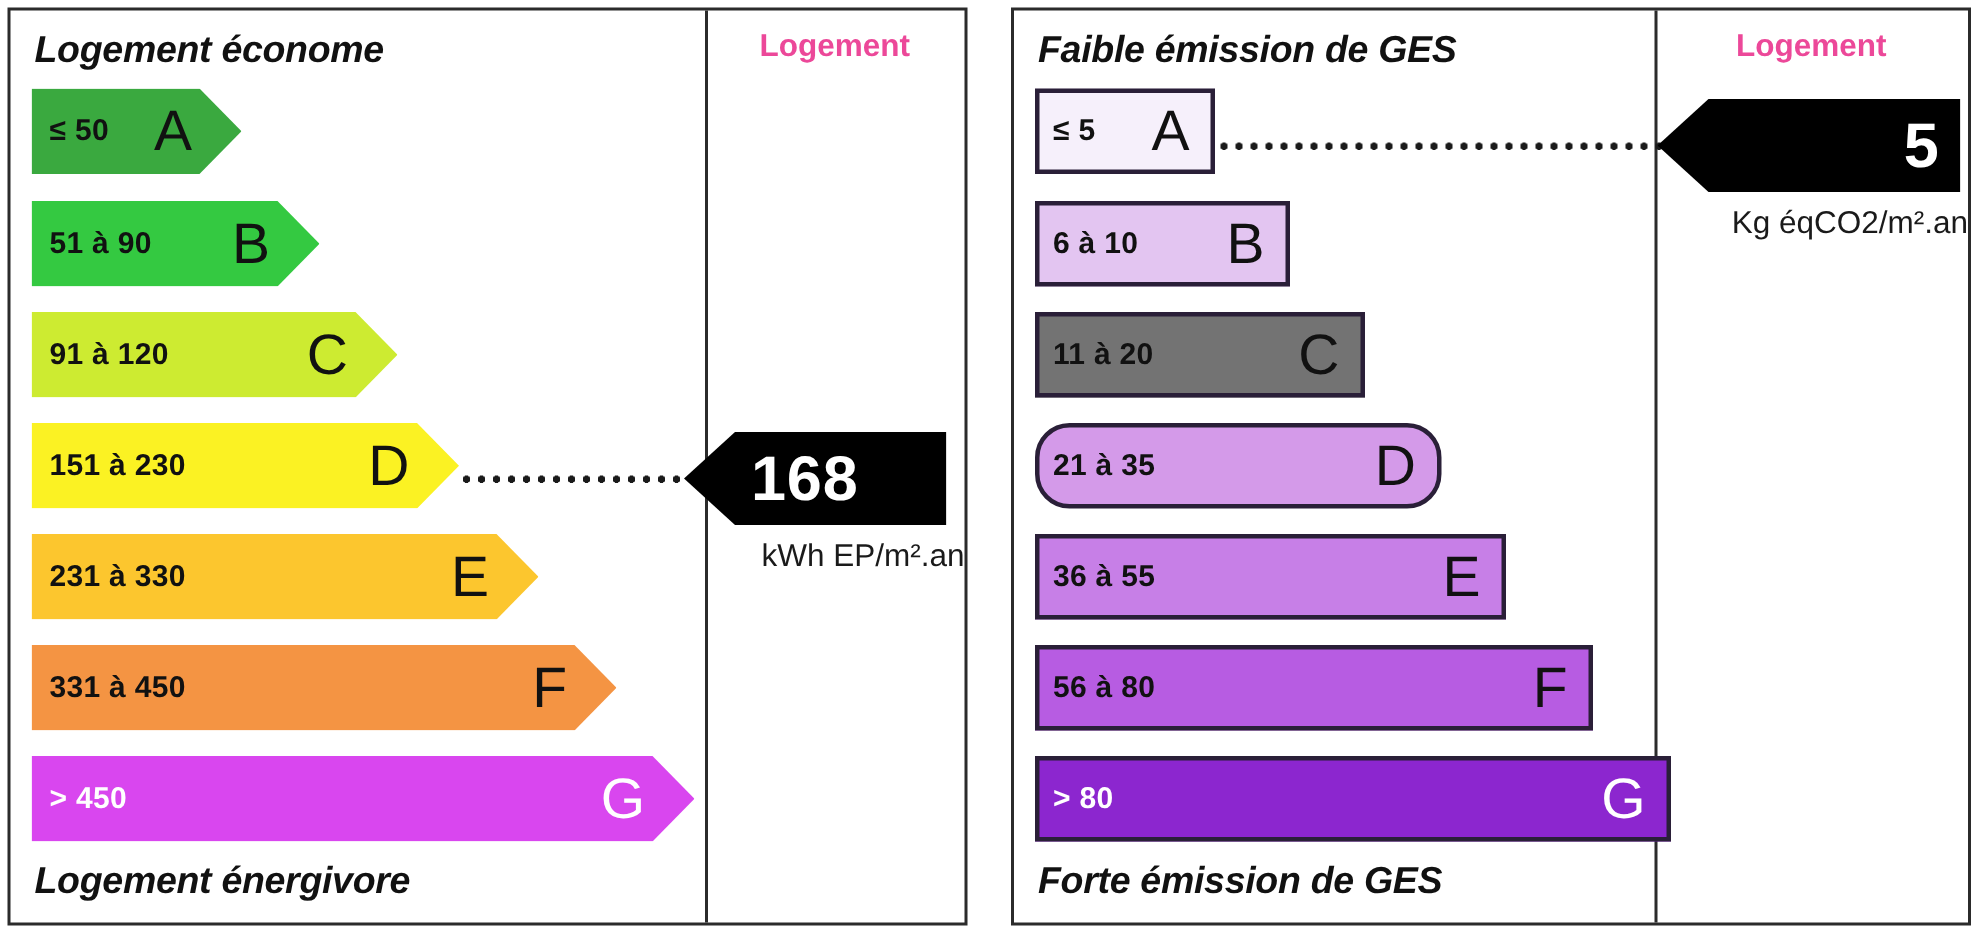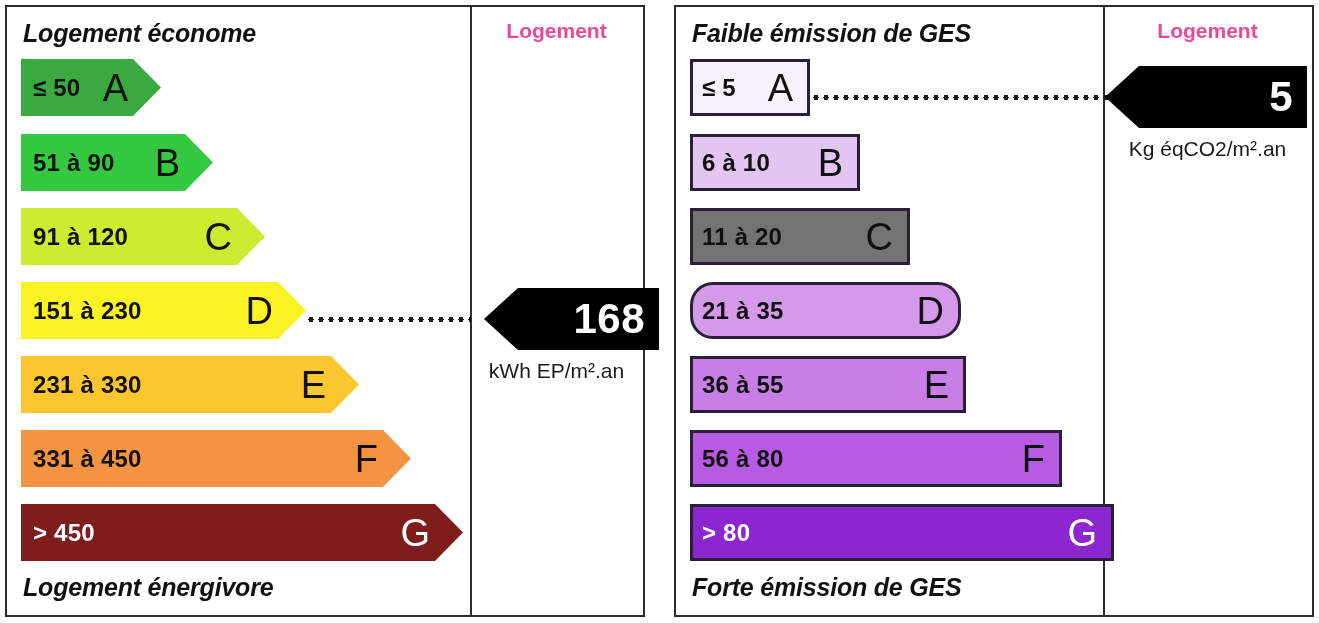--- a/index.html
+++ b/index.html
@@ -63,21 +63,21 @@
     color: #ec4899;
     white-space: nowrap;
     text-align: center;
   }
 
   .unit-label {
     position: absolute;
     font-size: 21px;
     color: #1a1a1a;
     white-space: nowrap;
-    text-align: center;
+    text-align: right;
   }
 
   
   .scale {
     position: absolute;
     left: 14px;
     top: 52px;
     width: 445px;
     height: 510px;
   }
@@ -98,21 +98,21 @@
   
   .bar.rect {
     border: 3px solid #2a1f38;
   }
 
   .bar .range {
     position: absolute;
     left: 12px;
     top: 50%;
     transform: translateY(-50%);
-    font-size: 24px;
+    font-size: 20px;
     font-weight: bold;
     color: #111111;
     white-space: nowrap;
     letter-spacing: 0.2px;
   }
   .bar.rect .range { left: 9px; }
 
   .bar .letter {
     position: absolute;
     top: 50%;
@@ -197,29 +197,29 @@
       <div class="bar arrow" style="top:297px; width:338px; background:#fcc62e;">
         <span class="range">231 à 330</span>
         <span class="letter">E</span>
       </div>
 
       <div class="bar arrow" style="top:371px; width:390px; background:#f49443;">
         <span class="range">331 à 450</span>
         <span class="letter">F</span>
       </div>
 
-      <div class="bar arrow light-text" style="top:445px; width:442px; background:#7f1d1d;">
+      <div class="bar arrow light-text" style="top:445px; width:442px; background:#d946ef;">
         <span class="range">&gt; 450</span>
         <span class="letter">G</span>
       </div>
     </div>
 
     <div class="leader" style="left:299px; top:310px; width:165px;"></div>
 
-    <div class="pointer" style="left:477px; top:281px; width:175px;">
+    <div class="pointer" style="left:449px; top:281px; width:175px;justify-content:center;">
       <span class="value">168</span>
     </div>
 
     <div class="unit-label" style="left:463px; top:352px; width:173px;">kWh EP/m².an</div>
   </div>
 
   <div class="panel" id="panel-ges">
 
     <div class="divider"></div>
 
@@ -244,21 +244,21 @@
       <div class="bar rect" style="top:149px; width:220px; background:#737373;">
         <span class="range">11 à 20</span>
         <span class="letter">C</span>
       </div>
 
       <div class="bar rect" style="top:223px; width:271px; background:#d49ae9;border-radius:23px;">
         <span class="range">21 à 35</span>
         <span class="letter">D</span>
       </div>
 
-      <div class="bar rect" style="top:297px; width:276px; background:#c77fe7;">
+      <div class="bar rect" style="top:297px; width:314px; background:#c77fe7;">
         <span class="range">36 à 55</span>
         <span class="letter">E</span>
       </div>
 
       <div class="bar rect" style="top:371px; width:372px; background:#b75ce2;padding-left:39px;">
         <span class="range">56 à 80</span>
         <span class="letter">F</span>
       </div>
 
       <div class="bar rect light-text" style="top:445px; width:424px; background:#8c26cf;">

